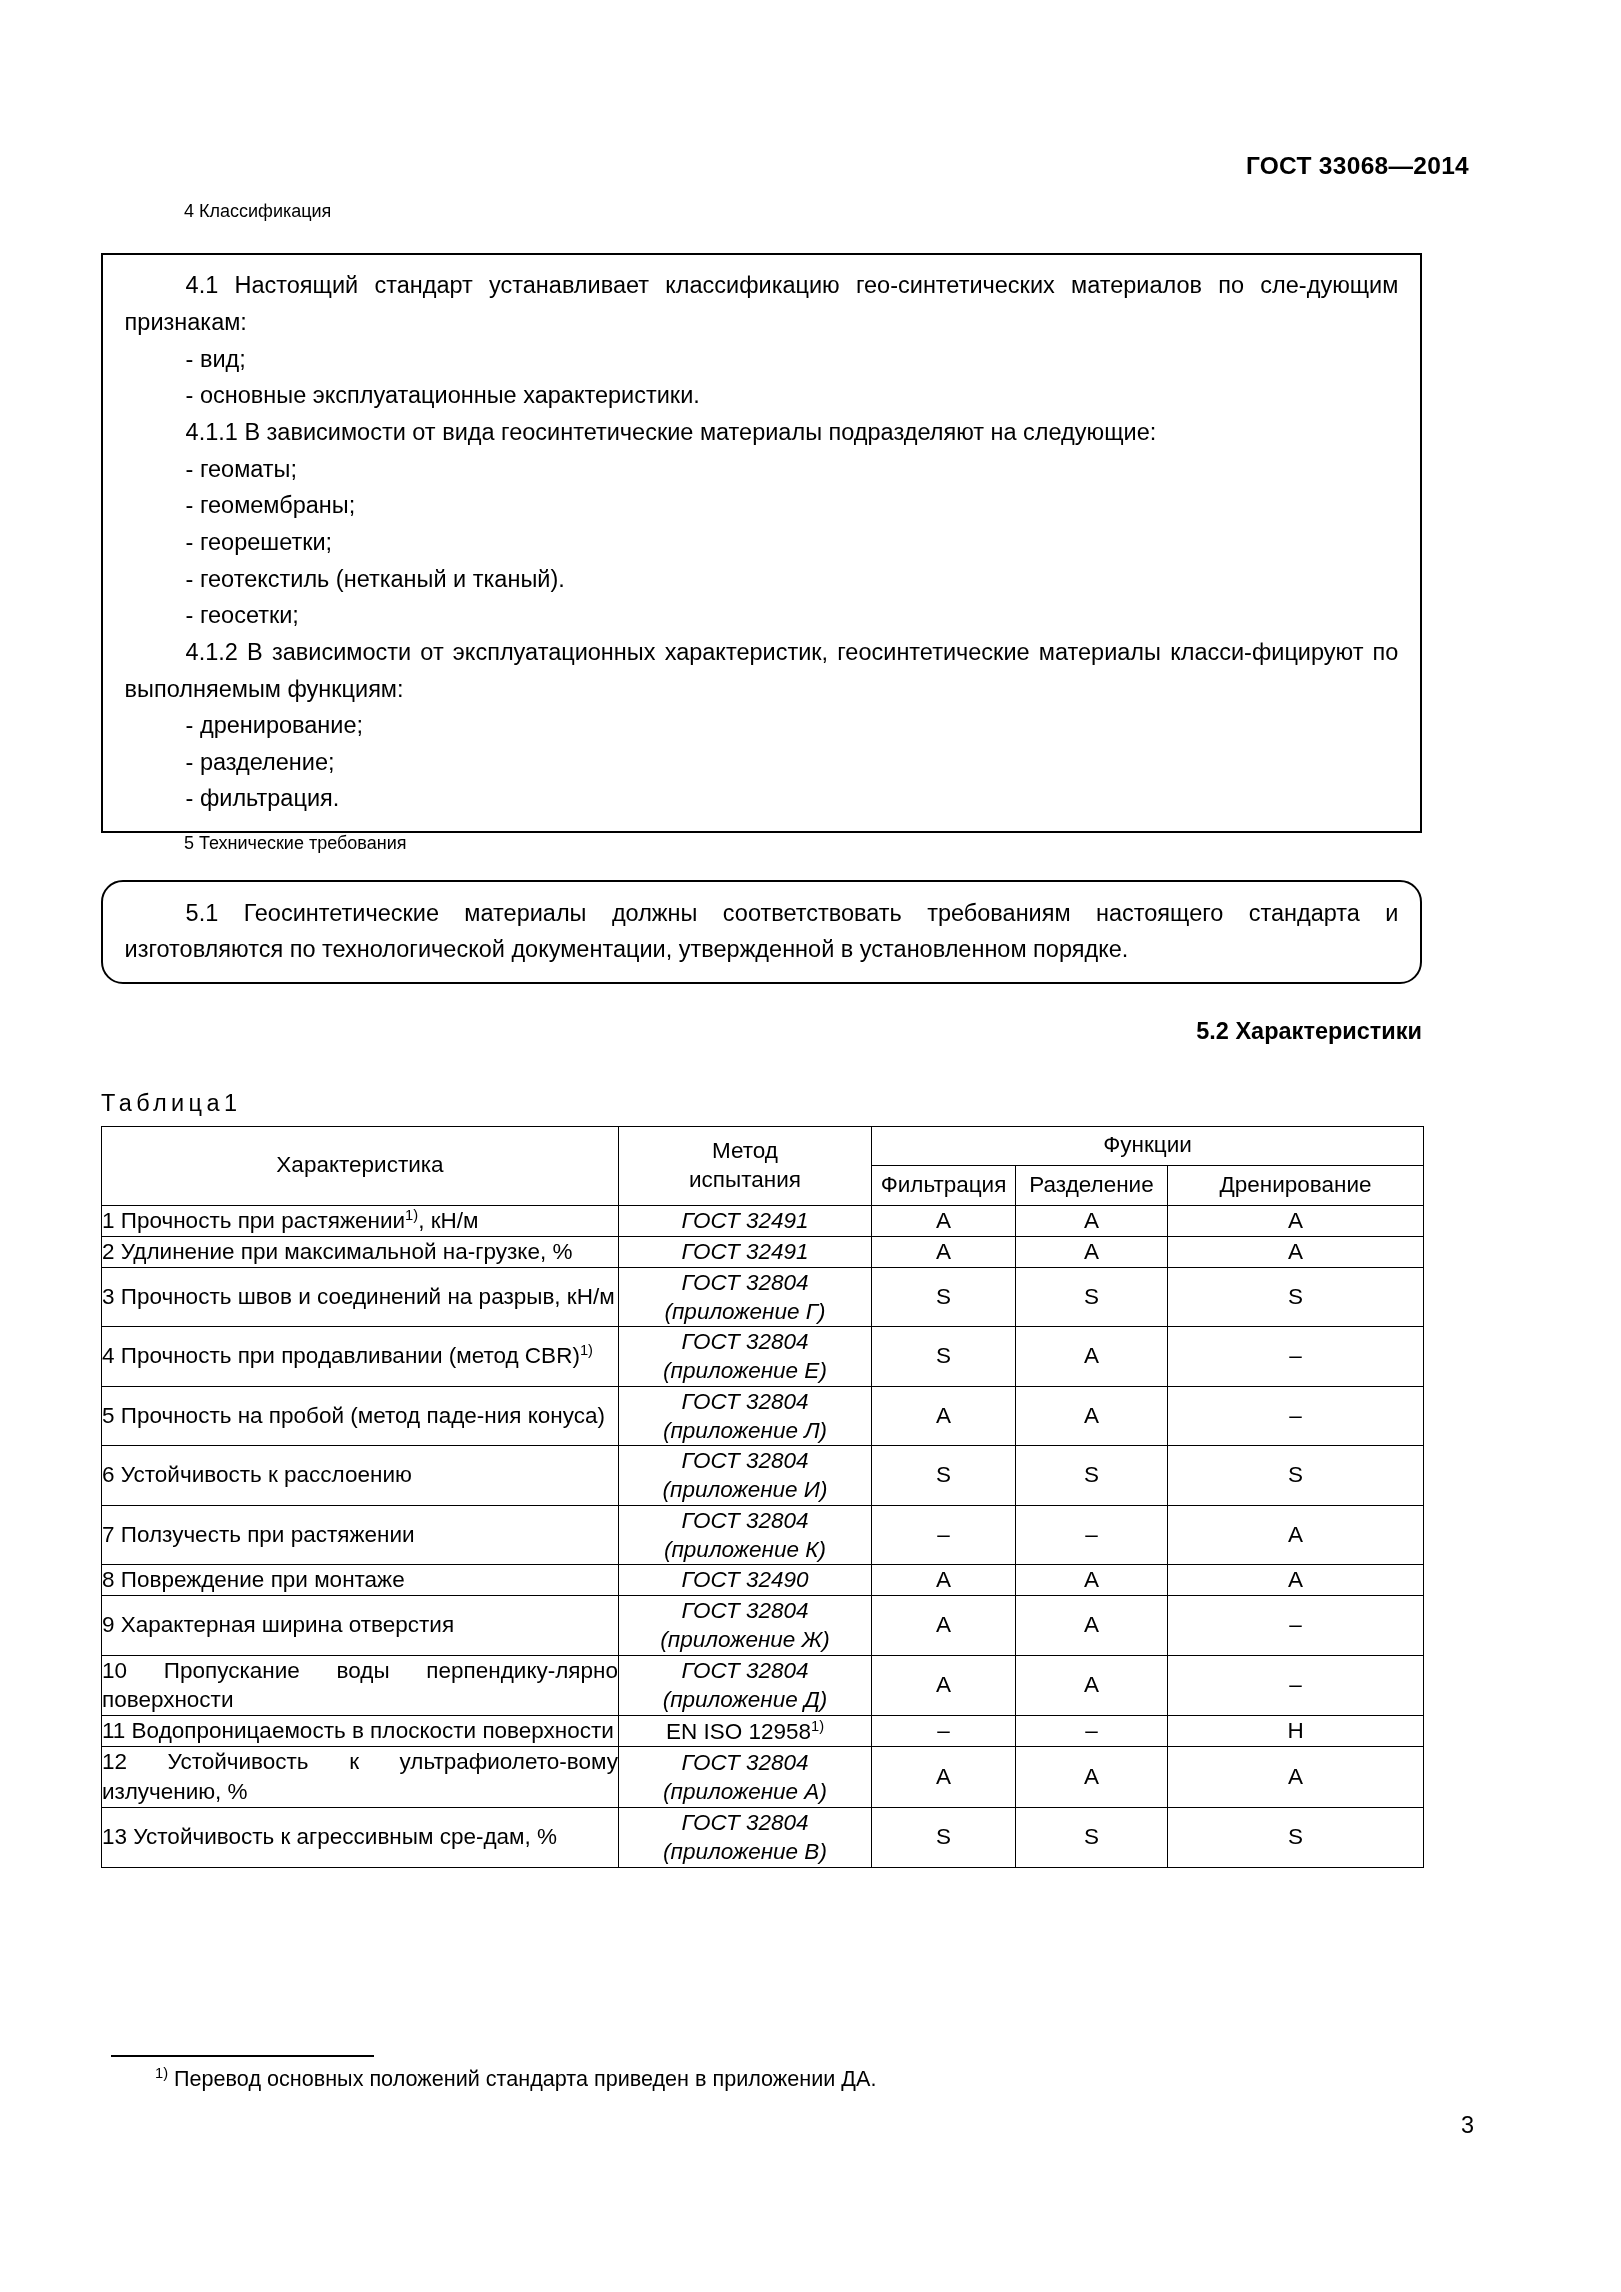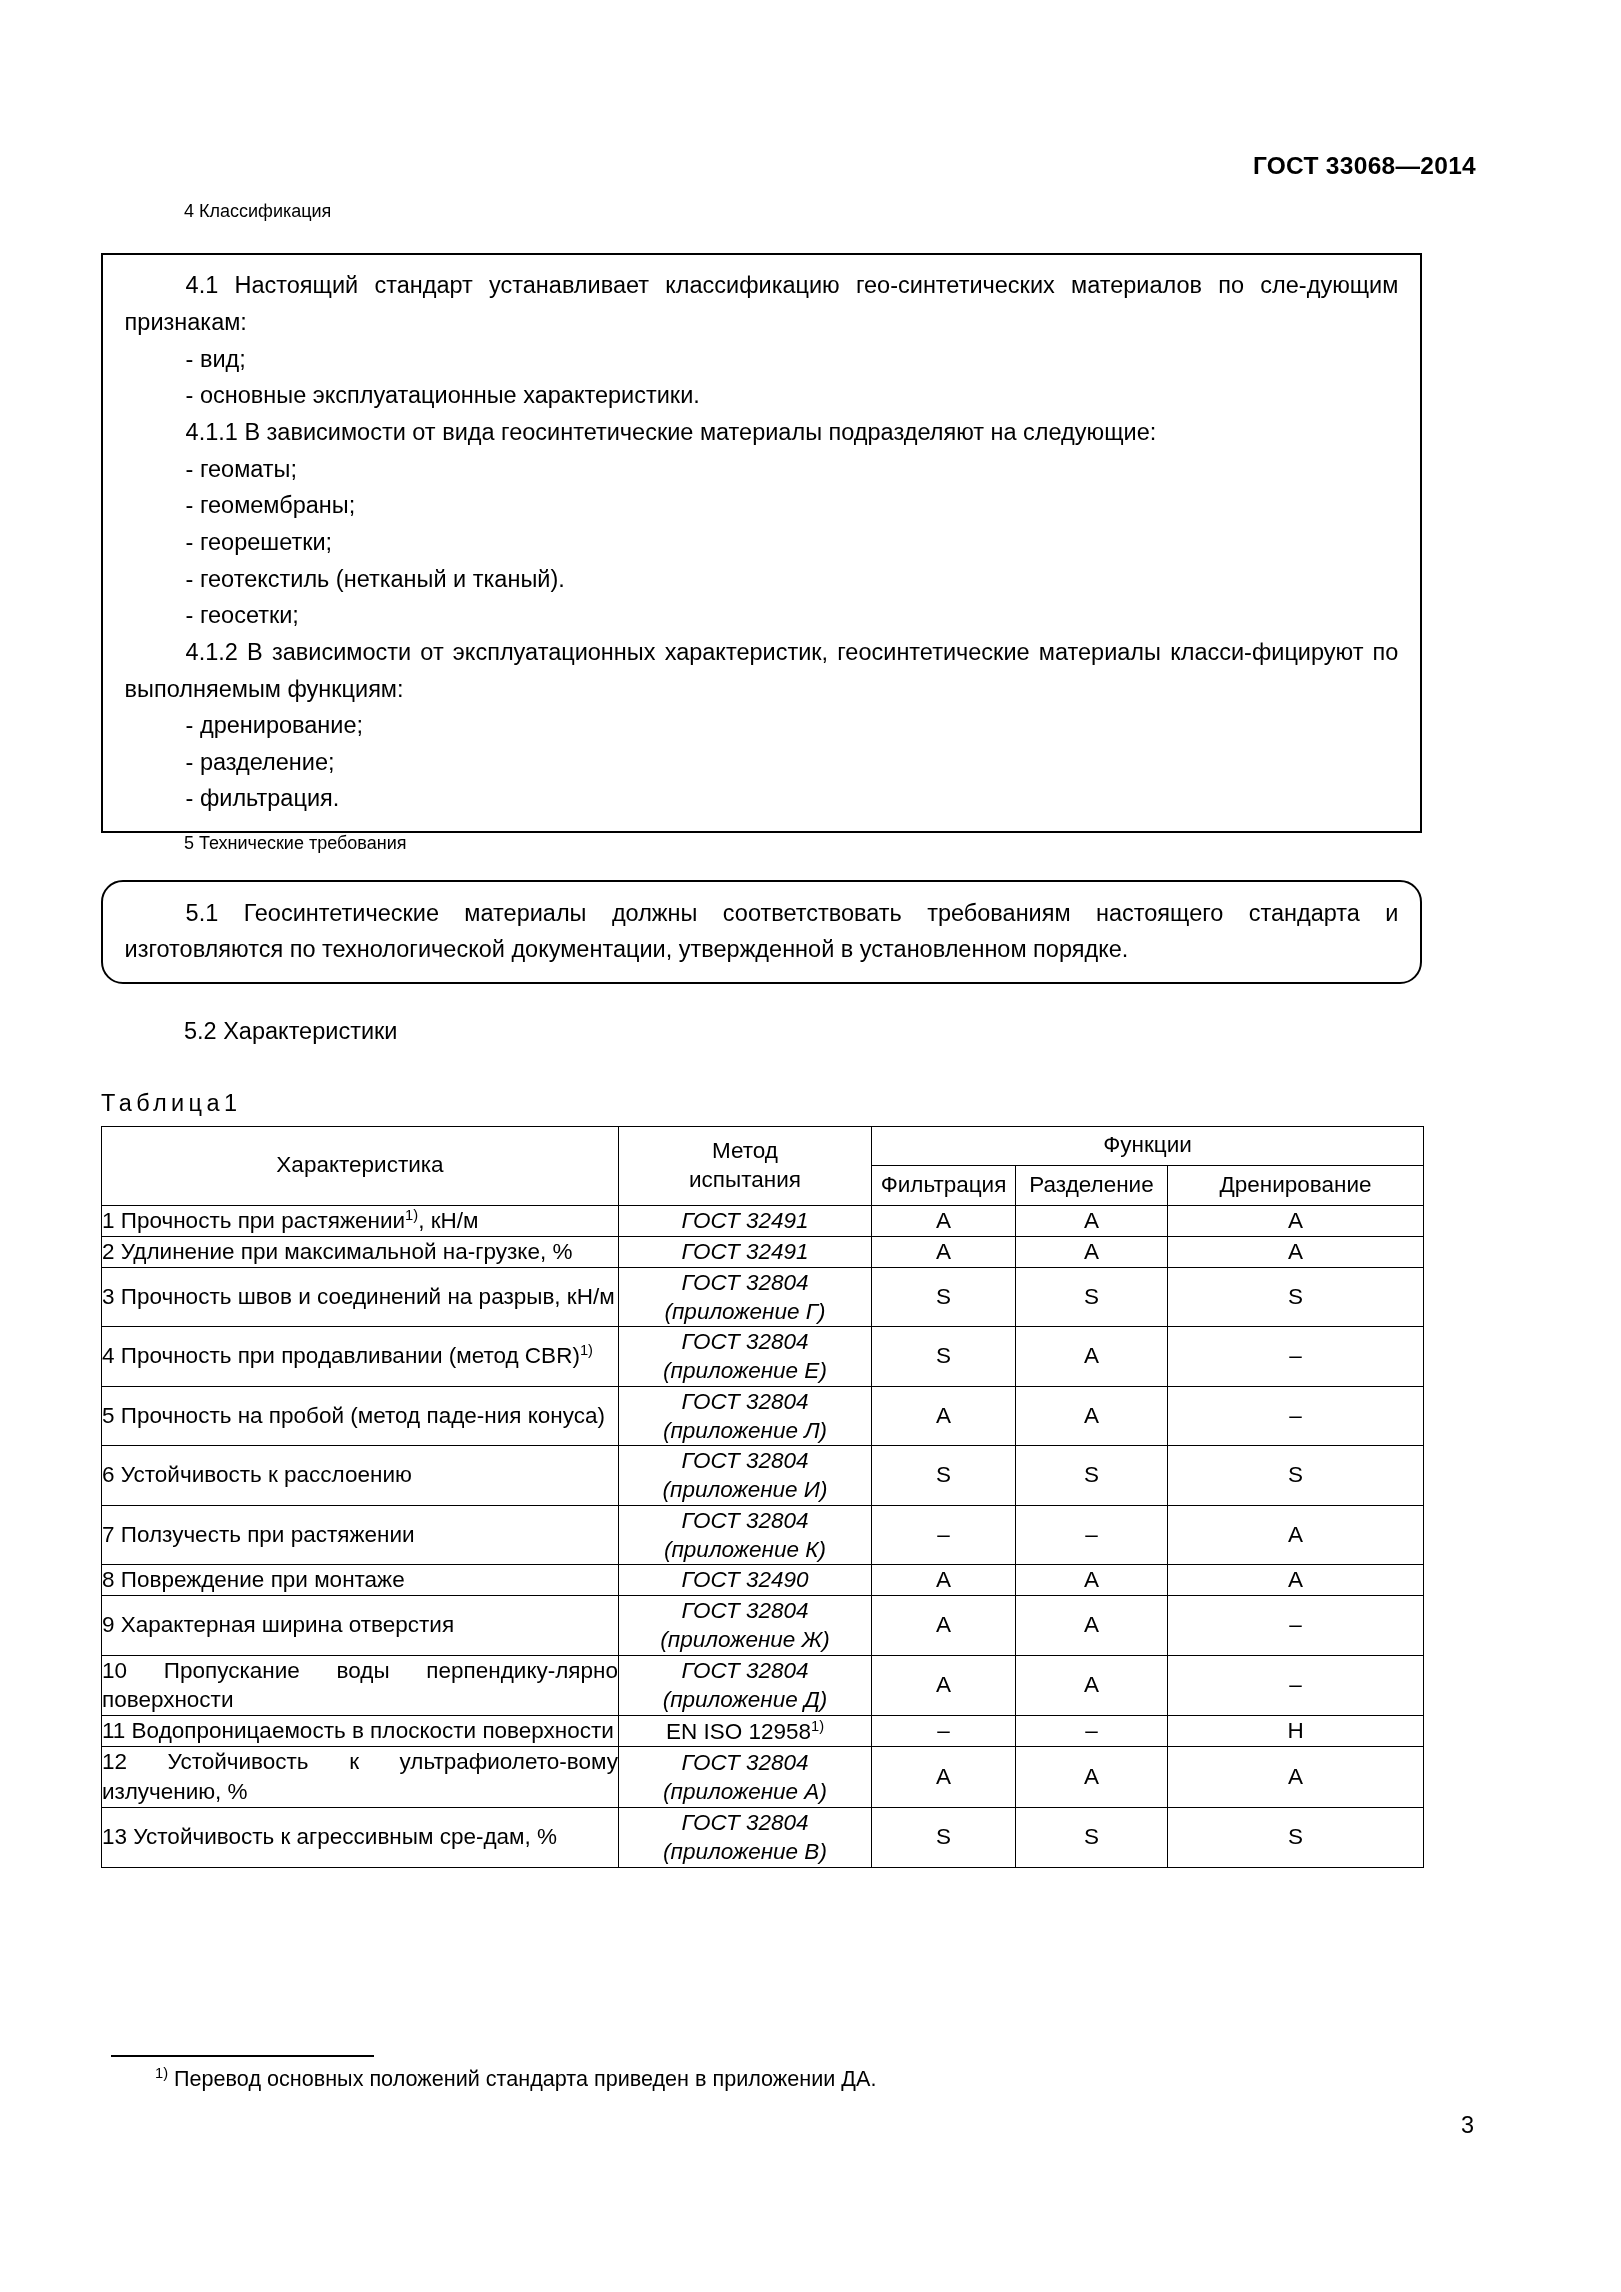--- a/index.html
+++ b/index.html
@@ -17,21 +17,21 @@
     height: 2293px;
     background: #ffffff;
     box-sizing: border-box;
     overflow: hidden;
   }
 
   
   .doc-header {
     position: absolute;
     top: 152px;
-    right: 145px;
+    right: 152px;
     font-size: 24.5px;
     font-weight: bold;
     letter-spacing: 0.3px;
     white-space: nowrap;
   }
 
   
   .content {
     position: absolute;
     left: 101px;
@@ -44,24 +44,25 @@
     font-weight: normal;
     margin: 0;
     padding: 0 0 0 83px;
     line-height: 1.2;
   }
   .sec4-title { margin-top: 0; }
   .sec5-title { margin-top: 43px; }
 
   h3.subsection-title {
     font-size: 23.5px;
-    font-weight: normal;
+    font-weight: bold;
     margin: 0;
     padding: 0 0 0 83px;
     line-height: 1.2;
+    text-align: right;
   }
 
   
   .framed {
     border: 2.5px solid #000;
     box-sizing: border-box;
     padding: 12.7px 21.6px 13.7px 21.6px;
   }
   .box-4 { margin-top: 30px; }
   .box-5 { margin-top: 25.5px; border-radius: 22px; }

